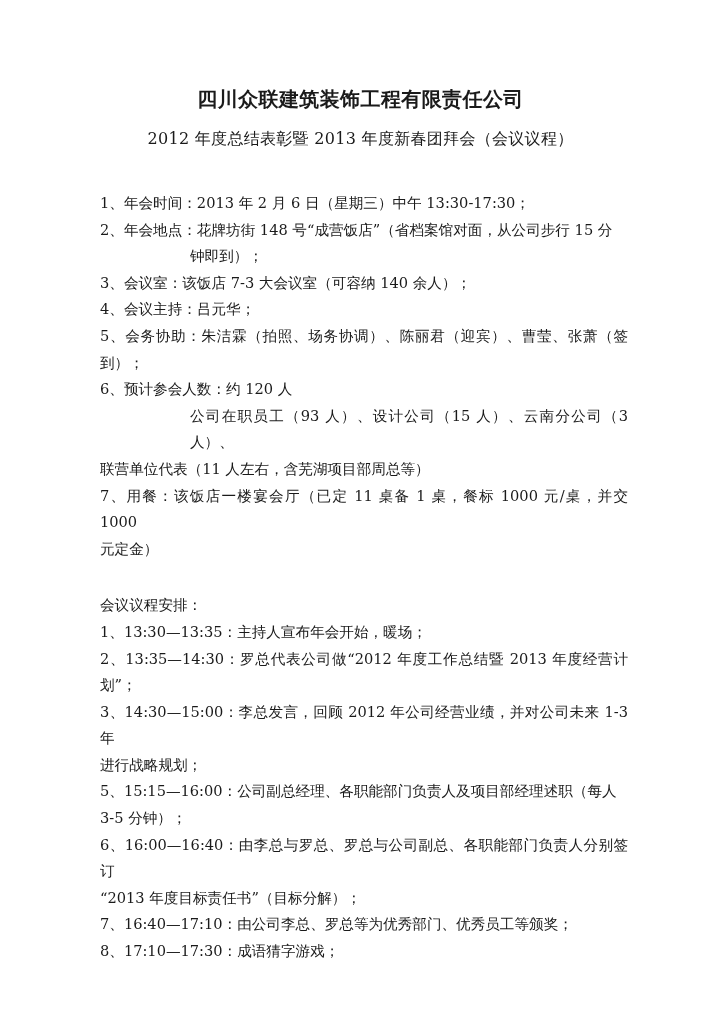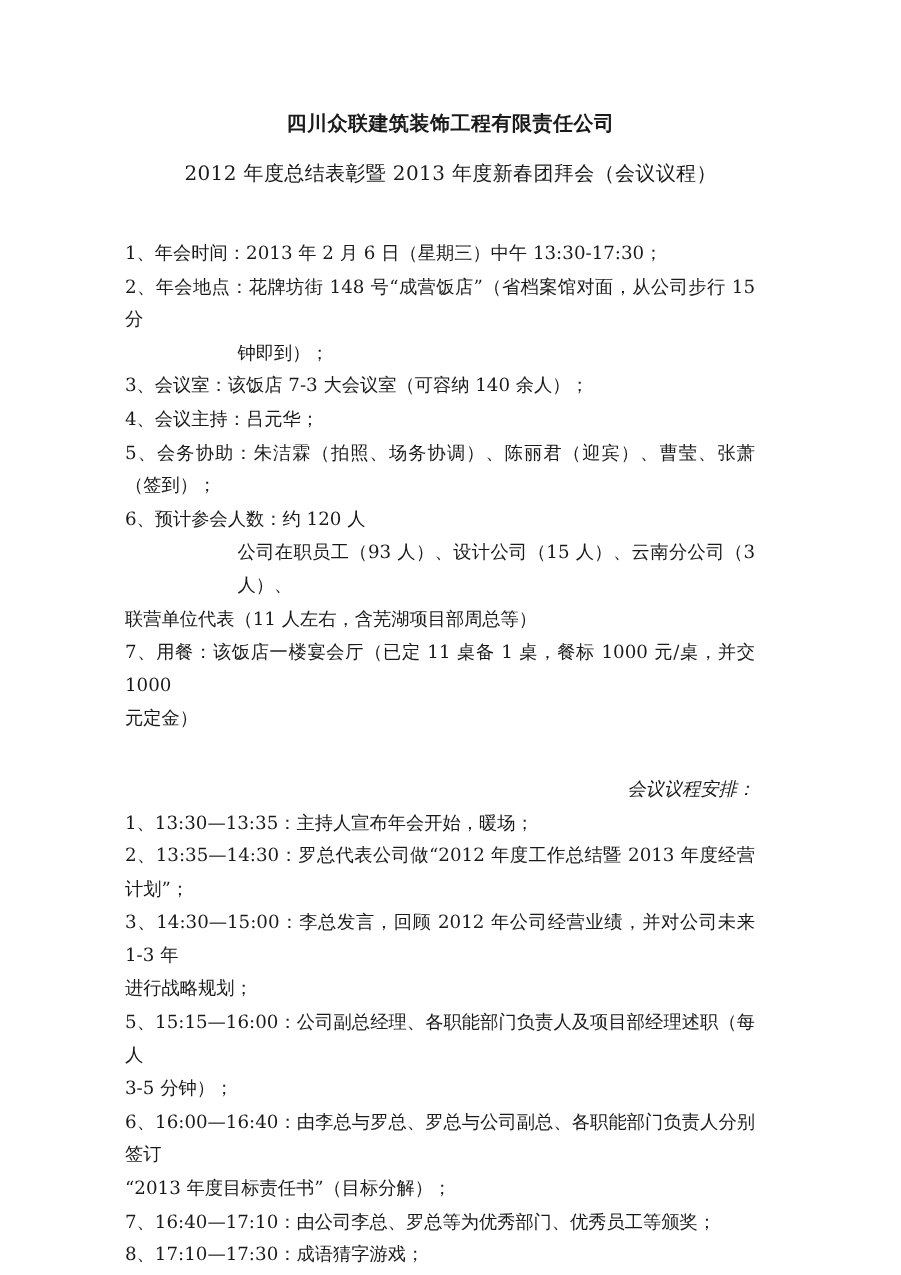--- a/index.html
+++ b/index.html
@@ -22,55 +22,55 @@
     box-sizing: border-box;
     padding: 0;
     position: relative;
   }
 
   .titles {
     padding-top: 86px;
     text-align: center;
   }
   .title-line-1 {
-    font-size: 16px;
+    font-size: 20px;
     font-weight: bold;
     letter-spacing: 0.4px;
     line-height: 26px;
+    font-family: Liberation Serif, serif;
   }
   .title-line-2 {
     font-size: 16px;
     font-weight: normal;
     letter-spacing: 0.3px;
     line-height: 26px;
     margin-top: 14px;
   }
 
   .body-block {
     margin-left: 100px;
-    margin-right: 117px;
+    margin-right: 93px;
     font-size: 14.6px;
     line-height: 26.6px;
   }
 
   .spacer-before-info { height: 38px; }
   .spacer-before-agenda { height: 30px; }
 
   .line {
     text-align: justify;
     text-justify: inter-ideograph;
     white-space: pre-wrap;
   }
   .line.indent-deep {
     padding-left: 90px;
   }
 
   .agenda-heading {
-    text-align: right;
-    font-style: italic;
+    text-align: left;
   }
 </style>
 </head>
 <body>
 
 <div class="page">
 
   <div class="titles">
     <div class="title-line-1">四川众联建筑装饰工程有限责任公司</div>
     <div class="title-line-2">2012 年度总结表彰暨 2013 年度新春团拜会（会议议程）</div>

